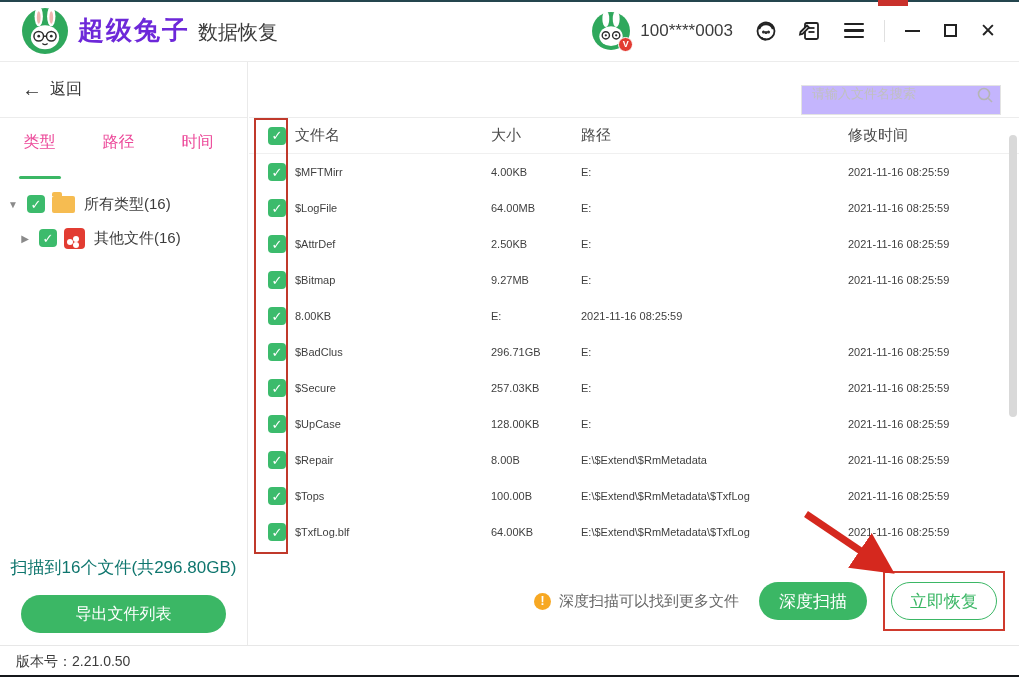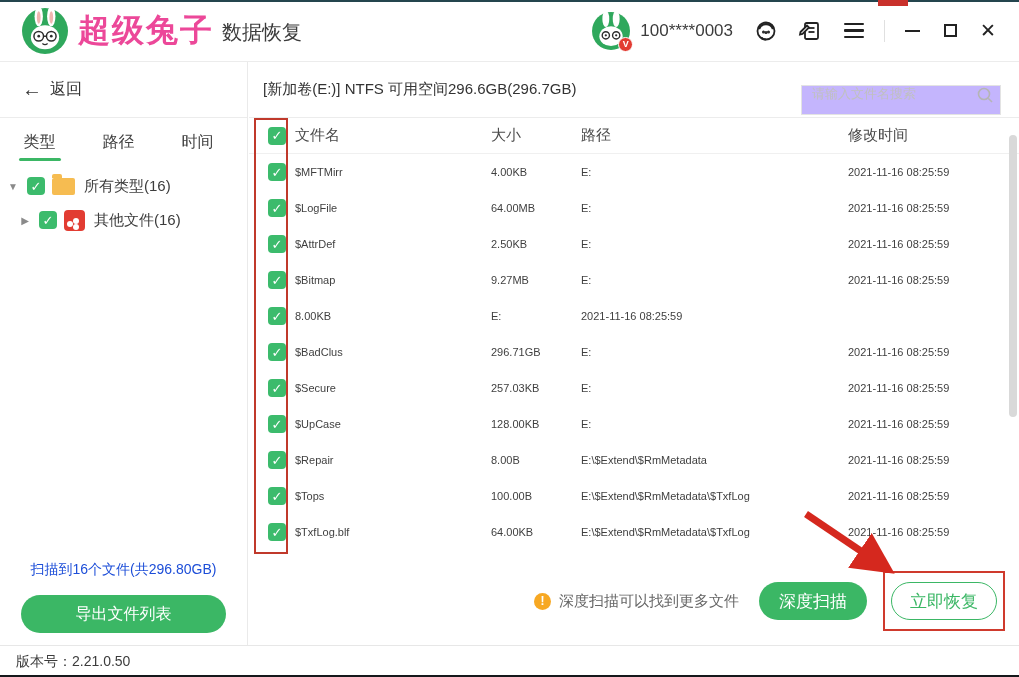--- a/index.html
+++ b/index.html
@@ -12,21 +12,21 @@
   
   .top-edge{ position:absolute; top:0; left:0; right:0; height:2px; background:#24454e; z-index:60;}
   .top-edge-red{ position:absolute; top:0; left:878px; width:30px; height:6px; background:#c9312b; z-index:61;}
   .bottom-edge{ position:absolute; bottom:0; left:0; right:0; height:2px; background:#15181b; z-index:60;}
 
   
   .titlebar{ position:absolute; top:0; left:0; right:0; height:62px; background:#fff;
     border-bottom:1px solid #ececec; display:flex; align-items:center; z-index:5;}
   .logo{ width:46px; height:46px; margin-left:22px; flex:0 0 auto;}
   .logo svg{ overflow:visible; }
-  .app-title{ font-size:32px; font-weight:bold; color:#ec4899; margin-left:10px; letter-spacing:2px;}
+  .app-title{ font-size:26px; font-weight:bold; color:#6d28d9; margin-left:10px; letter-spacing:2px;}
   .app-subtitle{ font-size:20px; color:#3c3c3c; margin-left:8px; margin-top:4px;}
   .titlebar-right{ margin-left:auto; display:flex; align-items:center; gap:0; padding-right:12px;}
   .avatar-wrap{ position:relative; width:38px; height:38px; margin-right:10px;}
   .avatar-badge{ position:absolute; right:-3px; bottom:-2px; width:15px; height:15px; background:#e23c32;
     border-radius:50%; color:#fff; font-size:9px; font-weight:bold; display:flex; align-items:center; justify-content:center; border:1px solid #fff;}
   .username{ font-size:17px; color:#3c3c3c; margin-right:11px;}
   .tb-icon{ width:26px; height:26px; margin:0 9px; display:flex; align-items:center; justify-content:center; cursor:pointer;}
   .tb-sep{ width:1px; height:22px; background:#e0e0e0; margin:0 8px;}
   .win-btn{ width:26px; height:26px; margin:0 6px; display:flex; align-items:center; justify-content:center; cursor:pointer; color:#222;}
   .min-glyph{ width:15px; height:2px; background:#222;}
@@ -35,40 +35,40 @@
   .menu-glyph{ display:flex; flex-direction:column; gap:4px;}
   .menu-glyph i{ display:block; width:20px; height:2.5px; background:#222; border-radius:1px;}
 
   
   .sidebar{ position:absolute; top:62px; left:0; width:248px; bottom:32px; background:#fff;
     border-right:1px solid #eaeaea; z-index:4;}
   .back-row{ height:56px; display:flex; align-items:center; padding-left:22px; border-bottom:1px solid #ececec; cursor:pointer;}
   .back-arrow{ font-size:20px; color:#333; margin-right:8px; font-weight:bold;}
   .back-label{ font-size:16px; color:#333;}
   .side-tabs{ display:flex; padding:14px 0 0 0; }
-  .side-tab{ width:79px; text-align:center; font-size:16px; color:#404040; padding-bottom:8px; position:relative; cursor:pointer;}
+  .side-tab{ width:79px; text-align:center; font-size:16px; color:#ec4899; padding-bottom:26px; position:relative; cursor:pointer;}
   .side-tab.active::after{ content:""; position:absolute; left:50%; transform:translateX(-50%); bottom:0;
     width:42px; height:3px; background:#3bb765; border-radius:2px;}
   .tree{ padding-top:8px;}
   .tree-row{ display:flex; align-items:center; height:34px; cursor:pointer;}
   .tree-caret{ font-size:10px; color:#8a8a8a; width:14px; text-align:center; flex:0 0 auto;}
   .tree-row.lvl0{ padding-left:6px;}
   .tree-row.lvl1{ padding-left:18px;}
   .checkbox{ width:18px; height:18px; background:#3cbb6c; border-radius:4px; color:#fff; font-size:13px;
     display:flex; align-items:center; justify-content:center; margin:0 7px; flex:0 0 auto; cursor:pointer;}
   .folder-icon{ width:23px; height:17px; background:#f6bc51; border-radius:2px; position:relative; margin-right:9px; flex:0 0 auto;}
   .folder-icon::before{ content:""; position:absolute; top:-4px; left:0; width:10px; height:4px; background:#f6bc51; border-radius:2px 2px 0 0;}
   .otherfile-icon{ width:21px; height:21px; background:#e23c32; border-radius:4px; position:relative; margin-right:9px; flex:0 0 auto;}
   .otherfile-icon i{ position:absolute; width:6px; height:6px; background:#fff; border-radius:50%;}
   .otherfile-icon i:nth-child(1){ left:3px; bottom:4px;}
   .otherfile-icon i:nth-child(2){ left:9px; bottom:7px;}
   .otherfile-icon i:nth-child(3){ left:9px; bottom:1px;}
   .tree-label{ font-size:15px; color:#3c3c3c;}
   .sidebar-bottom{ position:absolute; bottom:12px; left:0; right:0; text-align:center;}
-  .scan-summary{ font-size:14px; color:#1d4ed8; margin-bottom:16px;}
+  .scan-summary{ font-size:17px; color:#0f766e; margin-bottom:16px;}
   .export-btn{ display:block; margin:0 auto; width:205px; height:38px; border:none; border-radius:19px;
     background:#3bb765; color:#fff; font-size:16px; cursor:pointer; font-family:inherit;}
 
   
   .main{ position:absolute; top:62px; left:249px; right:0; bottom:32px; background:#fff;}
   .main-header{ height:56px; border-bottom:1px solid #ececec; display:flex; align-items:center; padding:0 18px 0 14px;}
   .volume-info{ font-size:15px; color:#333;}
   .search-box{ margin-left:auto; width:200px; height:30px; background:#c4b5fd; border:1px solid #e3e3e3;
     display:flex; align-items:flex-start; padding:0 6px 0 10px;margin-top:20px;}
   .search-input{ flex:1; border:none; outline:none; background:transparent; font-size:13px; color:#555; font-family:inherit; min-width:0;}
@@ -216,21 +216,20 @@
       </div>
     </div>
     <div class="sidebar-bottom">
       <div class="scan-summary">扫描到16个文件(共296.80GB)</div>
       <button class="export-btn">导出文件列表</button>
     </div>
   </div>
 
   <div class="main">
     <div class="main-header">
-      <span class="volume-info">[新加卷(E:)] NTFS 可用空间296.6GB(296.7GB)</span>
       <div class="search-box">
         <input class="search-input" type="text" placeholder="请输入文件名搜索" style="">
         <span class="search-icon">
           <svg width="18" height="18" viewBox="0 0 18 18" fill="none" stroke="#b5b5b5" stroke-width="1.6">
             <circle cx="8" cy="8" r="5.5"></circle>
               <line x1="12.2" y1="12.2" x2="16" y2="16"></line>
           </svg>
         </span>
       </div>
     </div>

